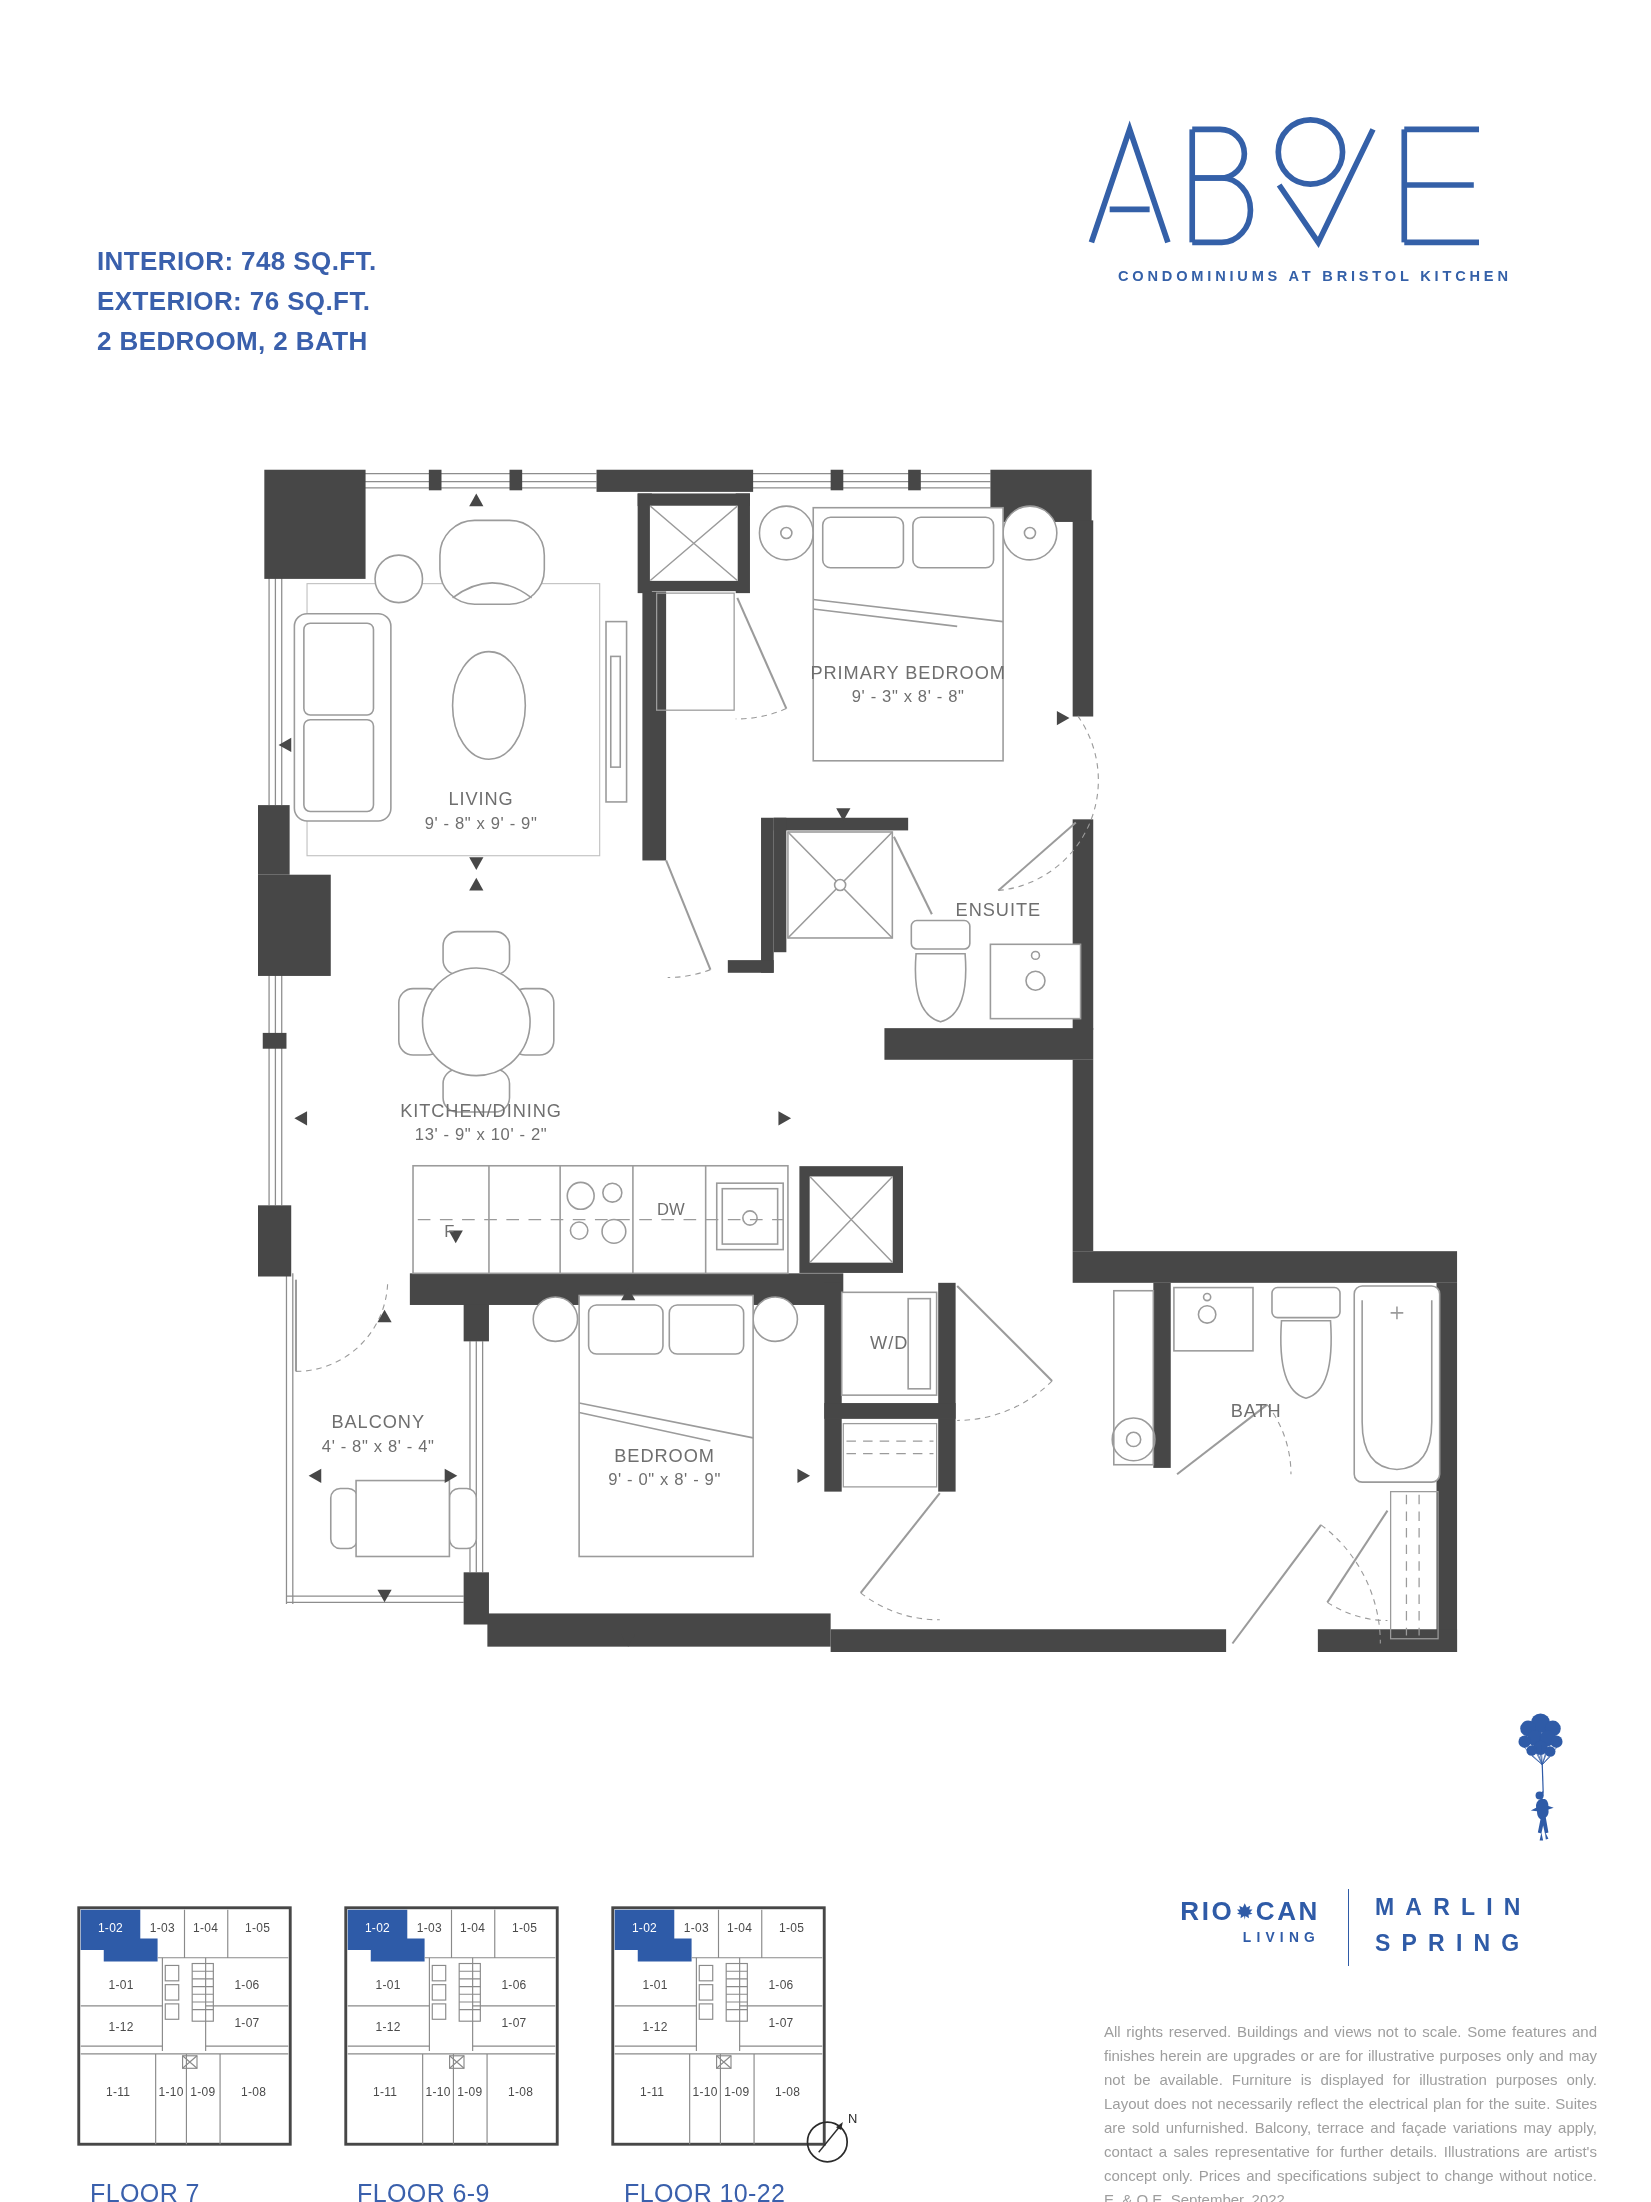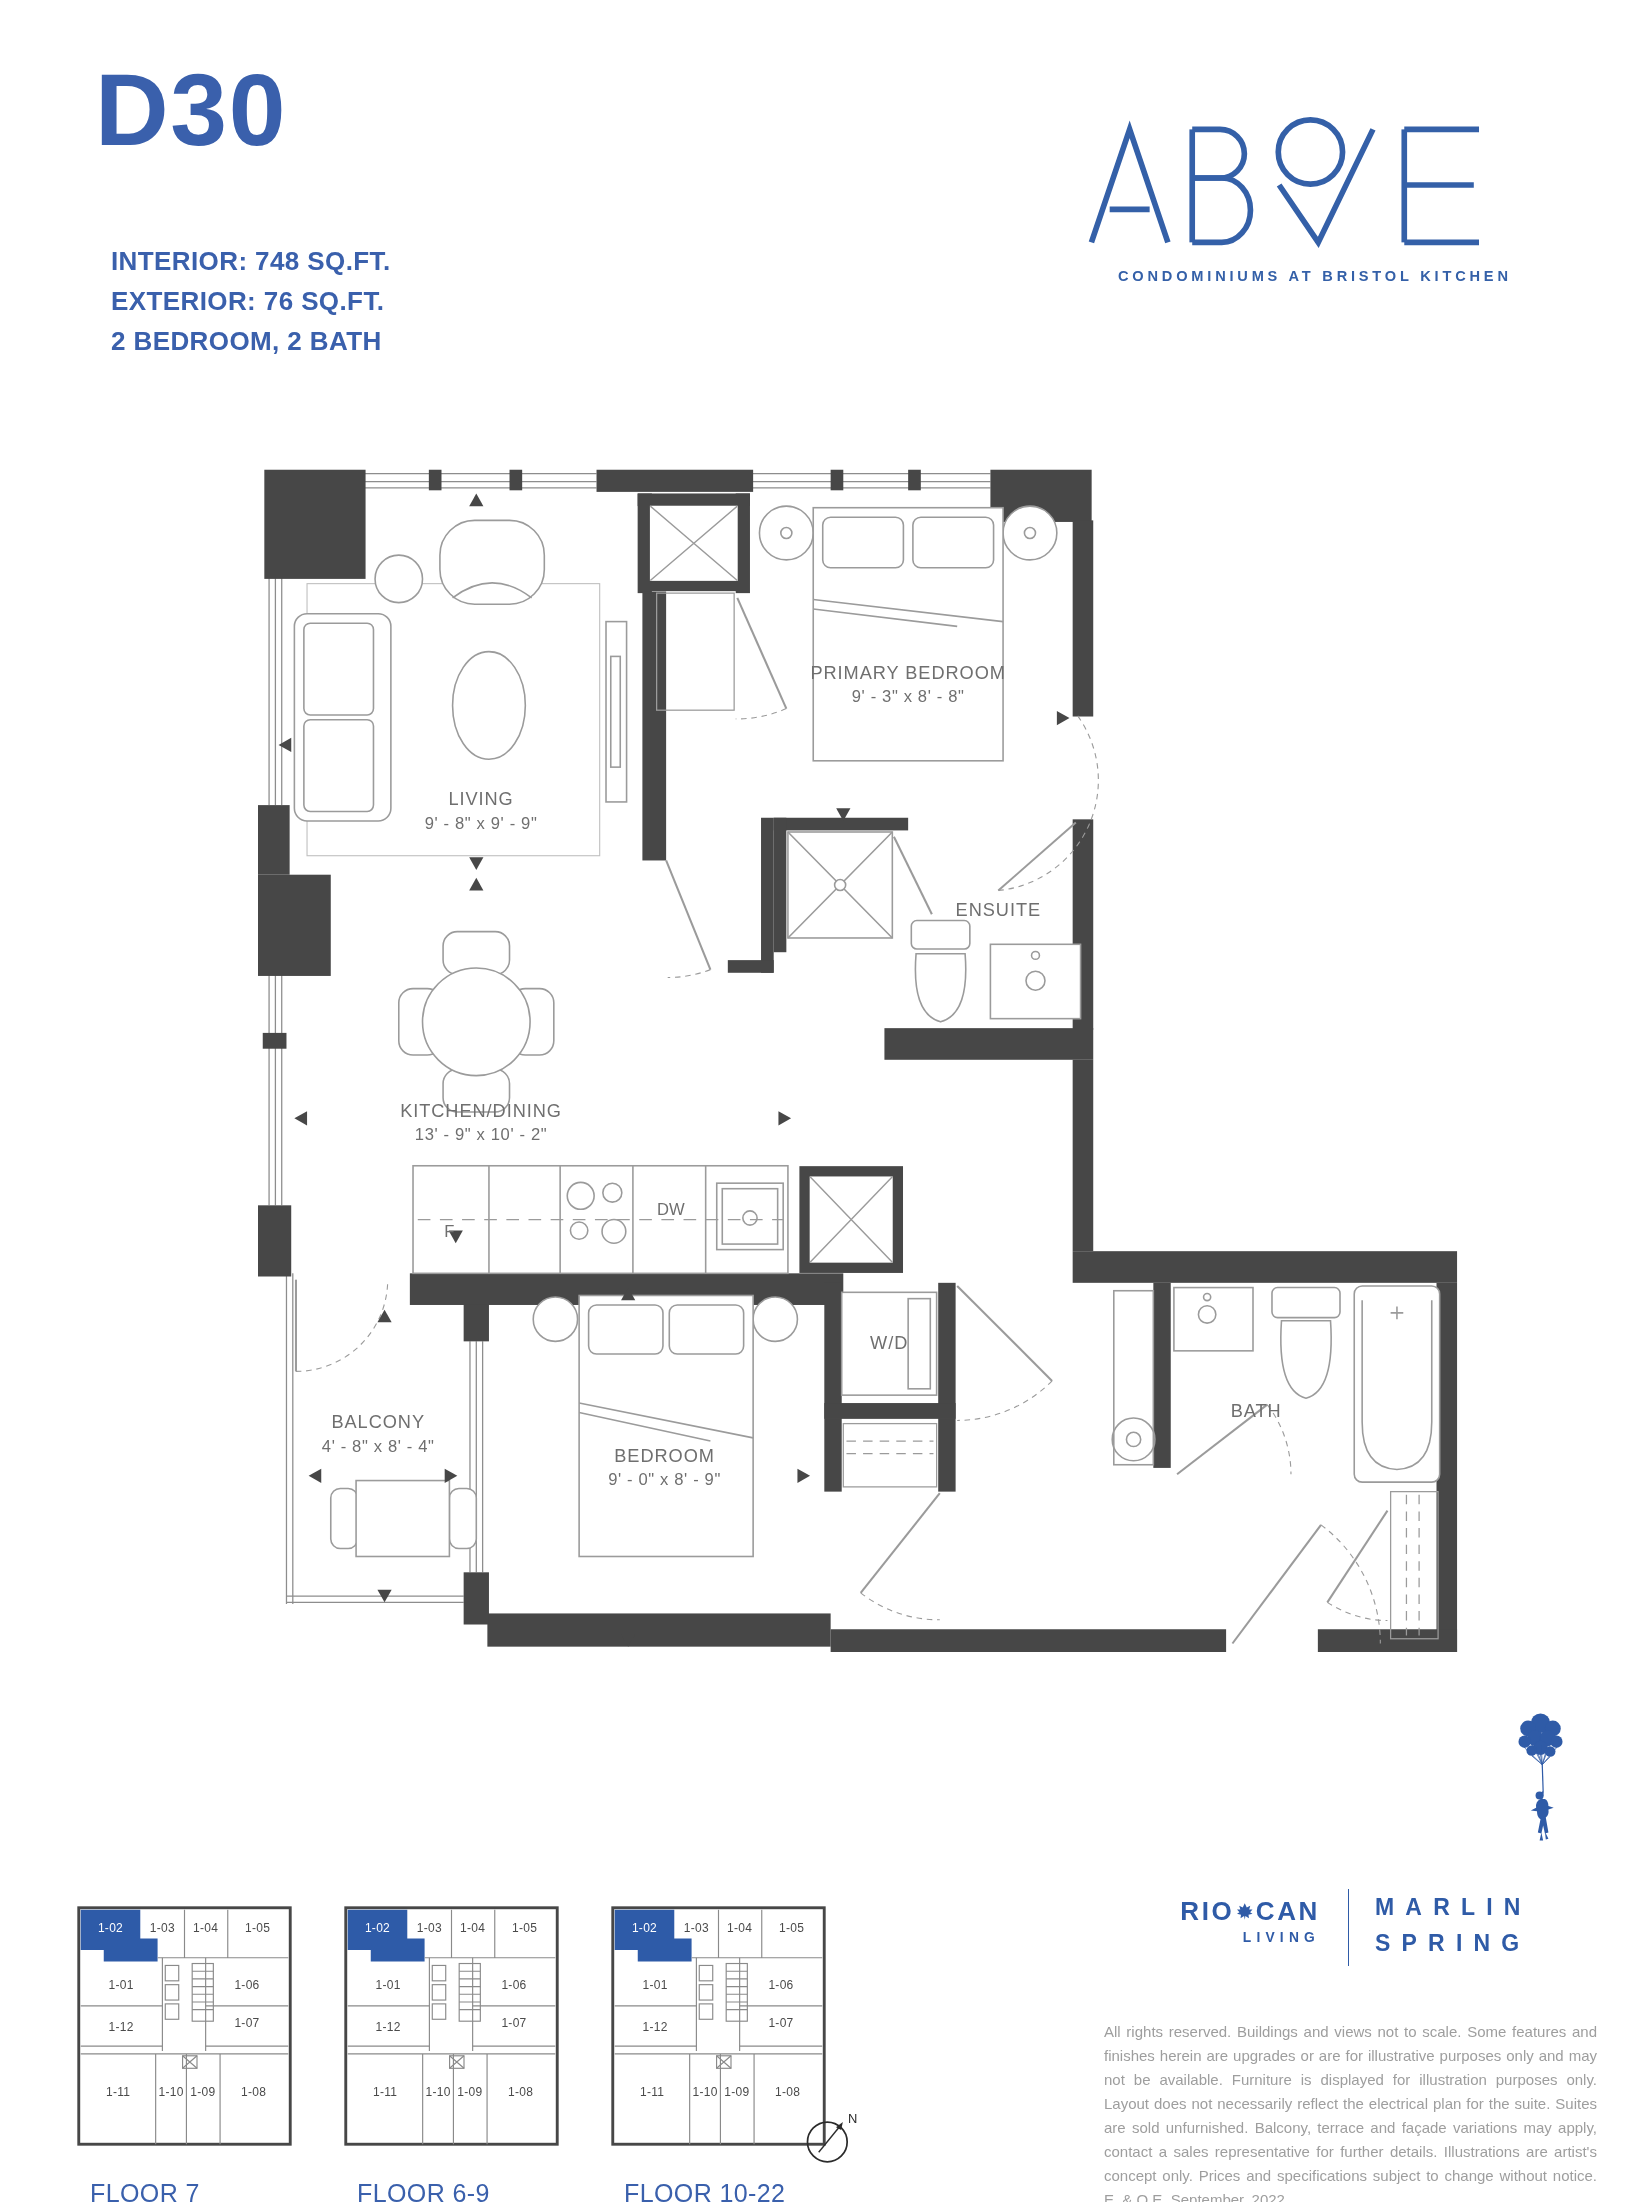--- a/index.html
+++ b/index.html
@@ -1,21 +1,21 @@
 <!DOCTYPE html>
 <html style="font-size:13.8px"><head>
 <meta charset="utf-8">
 <style>
   html,body{margin:0;padding:0;background:#fff;}
   .page{position:relative;width:1652px;height:2203px;background:#fff;overflow:hidden;
         font-family:"Liberation Sans",sans-serif;}
   .abs{position:absolute;}
   
   .unit-name{left:95px;top:52px;font-size:102px;font-weight:bold;color:#3A60AC;letter-spacing:1.7px;}
-  .unit-specs{left:111px;top:241px;font-size:26px;font-weight:bold;color:#3A60AC;line-height:40px;letter-spacing:0.4px;}
+  .unit-specs{left:97px;top:241px;font-size:26px;font-weight:bold;color:#3A60AC;line-height:40px;letter-spacing:0.4px;}
   .logo-wrap{left:1086px;top:112px;width:461px;}
   .logo-tagline{left:1118px;top:268px;width:430px;font-size:14.6px;color:#3460A8;letter-spacing:3.8px;font-weight:bold;}
   
   .plan{left:258px;top:447px;}
   .plan text{font-family:"Liberation Sans",sans-serif;}
   .room-name{font-size:23px;fill:#6F6F6F;letter-spacing:1.2px;}
   .room-dims{font-size:21px;fill:#6F6F6F;letter-spacing:.8px;}
   .appl{font-size:21px;fill:#6F6F6F;}
   
   .plates-row{left:71px;top:1902px;display:flex;gap:40px;}
@@ -33,21 +33,20 @@
   .dev-divider{position:absolute;left:188px;top:0;width:1.3px;height:77px;background:#2F5BA7;}
   .marlin{position:absolute;left:215px;top:0;font-size:23px;font-weight:bold;color:#2F5BA7;letter-spacing:11.2px;line-height:36px;}
   .disclaimer{left:1104px;top:2005px;width:493px;font-size:15px;line-height:24px;color:#9E9E9E;text-align:justify;}
   .compass{left:798px;top:2104px;}
 </style>
 </head>
 <body>
 
 <div class="page">
 
-  <div class="abs unit-name">D30</div>
   <div class="abs unit-specs">
     <div>INTERIOR: 748 SQ.FT.</div>
     <div>EXTERIOR: 76 SQ.FT.</div>
     <div>2 BEDROOM, 2 BATH</div>
   </div>
 
   <div class="abs logo-wrap">
     <svg width="461" height="146" viewBox="0 0 530 168" aria-label="ABOVE">
       <g stroke="#3460A8" stroke-width="6.5" fill="none">
 

